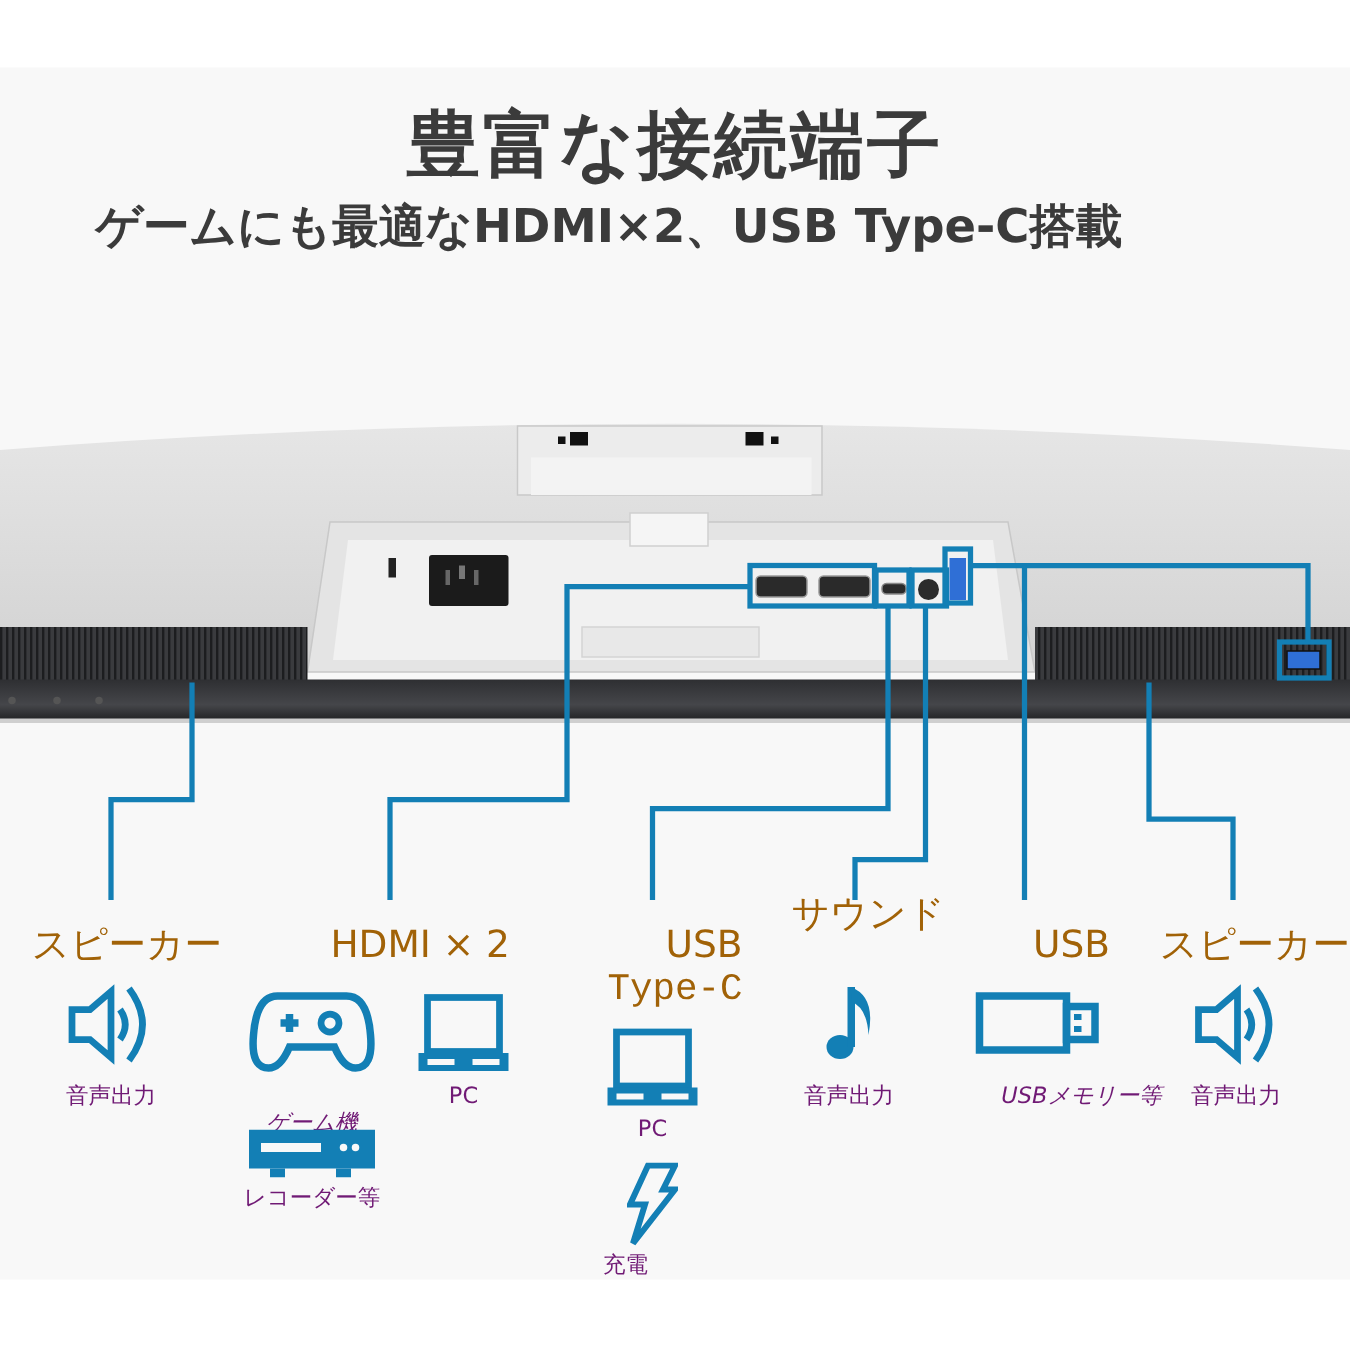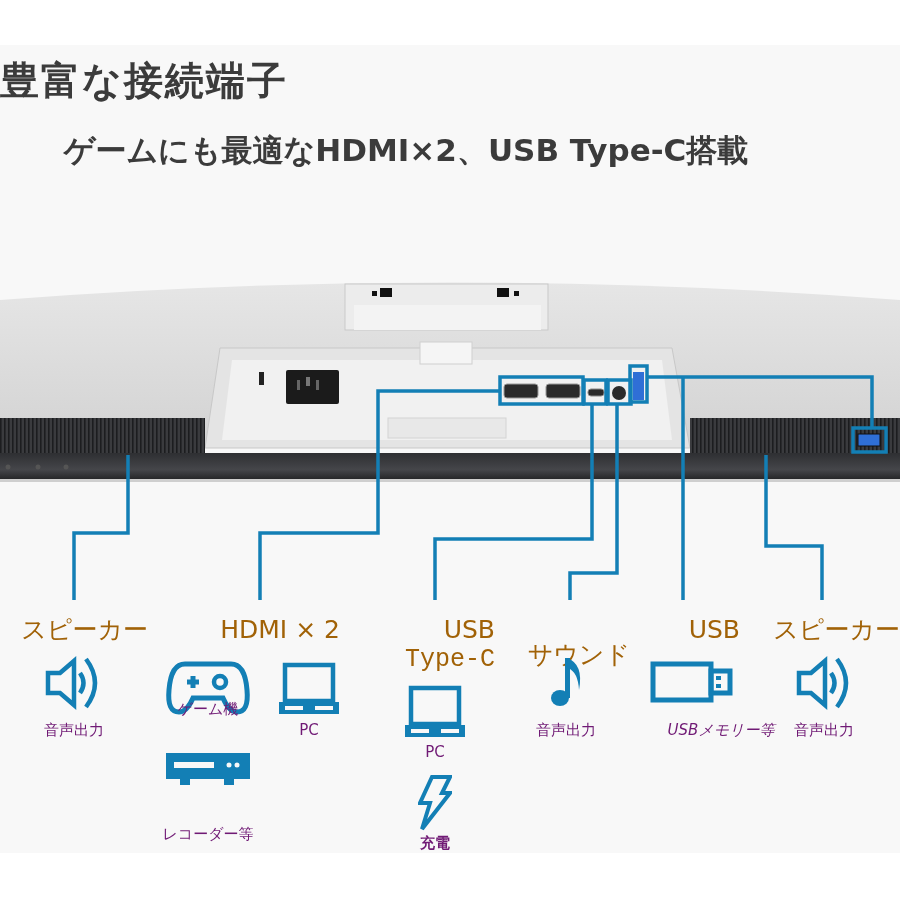--- a/index.html
+++ b/index.html
@@ -7,22 +7,22 @@
     width: 900px; height: 900px; position: relative; overflow: hidden;
     background: #ffffff;
     font-family: "DejaVu Sans", "Liberation Sans", sans-serif;
     color: #333333;
   }
   .panel {
     position: absolute; left: 0; top: 45px; width: 900px; height: 808px;
     background: #f8f8f8;
   }
   .title {
-    position: absolute; top: 54px; left: 0; width: 900px; 
-    font-size: 39px; font-weight: bold; color: #3b3b3b; letter-spacing: 2px;
+    position: absolute; top: 64px; left: 0; width: 900px; text-align: center;
+    font-size: 49px; font-weight: bold; color: #3b3b3b; letter-spacing: 2px;
   }
   .subtitle {
     position: absolute; top: 130px; left: 0; width: 812px; text-align: center;
     font-size: 31px; font-weight: bold; color: #3b3b3b; letter-spacing: 0px;
   }
   svg.scene { position: absolute; left: 0; top: 0; }
   .lbl {
     position: absolute; text-align: right; font-size: 25px; color: #a16207;
     line-height: 30px; white-space: nowrap;
   }
@@ -119,68 +119,68 @@
     <polyline points="683,377 683,600"></polyline>
 
     <polyline points="766,455 766,546 822,546 822,600"></polyline>
   </g>
 </svg>
 
 <div class="lbl" style="left:0; top:615px; width:148px;">スピーカー</div>
 <div class="lbl" style="left:180px; top:615px; width:160px;">HDMI × 2</div>
 <div class="lbl" style="left:375px; top:615px; width:120px;">USB</div>
 <div class="lbl" style="left:375px; top:645px; width:120px;font-family:Liberation Mono, monospace;">Type-C</div>
-<div class="lbl" style="left:510px; top:642px; width:120px;font-family:Liberation Mono, monospace;">サウンド</div>
+<div class="lbl" style="left:510px; top:594px; width:120px;">サウンド</div>
 <div class="lbl" style="left:630px; top:615px; width:110px;">USB</div>
 <div class="lbl" style="left:752px; top:615px; width:148px;">スピーカー</div>
 
 <svg class="icon" style="left:44px; top:655px;" width="62" height="56" viewBox="0 0 62 56">
   <path d="M4 18 L16 18 L30 6 L30 50 L16 38 L4 38 Z" fill="none" stroke="#137fb5" stroke-width="4.5" stroke-linejoin="miter"></path>
   <path d="M36 18 Q43 28 36 38" fill="none" stroke="#137fb5" stroke-width="4.5"></path>
   <path d="M42 4 Q60 28 42 52" fill="none" stroke="#137fb5" stroke-width="4.5"></path>
 </svg>
 <div class="sub" style="left:24px; top:721px; width:100px;">音声出力</div>
 
 <svg class="icon" style="left:165px; top:660px;" width="86" height="56" viewBox="0 0 86 56">
   <path d="M20 4 L66 4 Q80 4 82 30 Q84 52 72 52 Q64 52 58 38 L28 38 Q22 52 14 52 Q2 52 4 30 Q6 4 20 4 Z" fill="none" stroke="#137fb5" stroke-width="5"></path>
   <path d="M22 22 L34 22 M28 16 L28 28" stroke="#137fb5" stroke-width="5"></path>
   <circle cx="55" cy="22" r="6" fill="none" stroke="#137fb5" stroke-width="4.5"></circle>
 </svg>
-<div class="sub" style="left:158px; top:700px; width:100px;">ゲーム機</div>
+<div class="sub" style="left:158px; top:739px; width:100px;font-style:italic;">ゲーム機</div>
 
 <svg class="icon" style="left:277px; top:662px;" width="64" height="54" viewBox="0 0 64 54">
   <rect x="8" y="3" width="48" height="36" fill="none" stroke="#137fb5" stroke-width="4.5"></rect>
   <path d="M2 40 L62 40 L62 52 L2 52 Z" fill="#137fb5"></path>
   <rect x="8" y="44" width="18" height="4" fill="#f8f8f8"></rect>
   <rect x="38" y="44" width="18" height="4" fill="#f8f8f8"></rect>
 </svg>
 <div class="sub" style="left:259px; top:721px; width:100px;">PC</div>
 
 <svg class="icon" style="left:166px; top:753px;" width="84" height="32" viewBox="0 0 84 32">
   <rect x="0" y="0" width="84" height="26" fill="#137fb5"></rect>
   <rect x="8" y="9" width="40" height="6" fill="#f8f8f8"></rect>
   <circle cx="63" cy="12" r="2.5" fill="#f8f8f8"></circle>
   <circle cx="71" cy="12" r="2.5" fill="#f8f8f8"></circle>
   <rect x="14" y="26" width="10" height="6" fill="#137fb5"></rect>
   <rect x="58" y="26" width="10" height="6" fill="#137fb5"></rect>
 </svg>
-<div class="sub" style="left:150px; top:789px; width:116px;margin-top:36px;">レコーダー等</div>
+<div class="sub" style="left:150px; top:789px; width:116px;">レコーダー等</div>
 
 <svg class="icon" style="left:403px; top:685px;" width="64" height="54" viewBox="0 0 64 54">
   <rect x="8" y="3" width="48" height="36" fill="none" stroke="#137fb5" stroke-width="4.5"></rect>
   <path d="M2 40 L62 40 L62 52 L2 52 Z" fill="#137fb5"></path>
   <rect x="8" y="44" width="18" height="4" fill="#f8f8f8"></rect>
   <rect x="38" y="44" width="18" height="4" fill="#f8f8f8"></rect>
 </svg>
 <div class="sub" style="left:385px; top:743px; width:100px;">PC</div>
 
 <svg class="icon" style="left:418px; top:775px;" width="34" height="56" viewBox="0 0 34 56">
   <path d="M14 2 L32 2 L24 18 L32 18 L4 54 L12 28 L2 28 Z" fill="none" stroke="#137fb5" stroke-width="4" stroke-linejoin="miter"></path>
 </svg>
-<div class="sub" style="left:385px; top:834px; width:100px;font-weight:bold;">充電</div>
+<div class="sub" style="left:367px; top:834px; width:100px;">充電</div>
 
 <svg class="icon" style="left:548px; top:656px;" width="40" height="52" viewBox="0 0 40 52">
   <ellipse cx="12" cy="42" rx="9" ry="8" fill="#137fb5"></ellipse>
   <rect x="17" y="2" width="5" height="40" fill="#137fb5"></rect>
   <path d="M19 2 Q36 8 31 34 Q30 16 20 12 Z" fill="#137fb5"></path>
 </svg>
 <div class="sub" style="left:516px; top:721px; width:100px;">音声出力</div>
 
 <svg class="icon" style="left:650px; top:661px;" width="84" height="42" viewBox="0 0 84 42">
   <rect x="3" y="3" width="58" height="36" fill="none" stroke="#137fb5" stroke-width="5"></rect>

